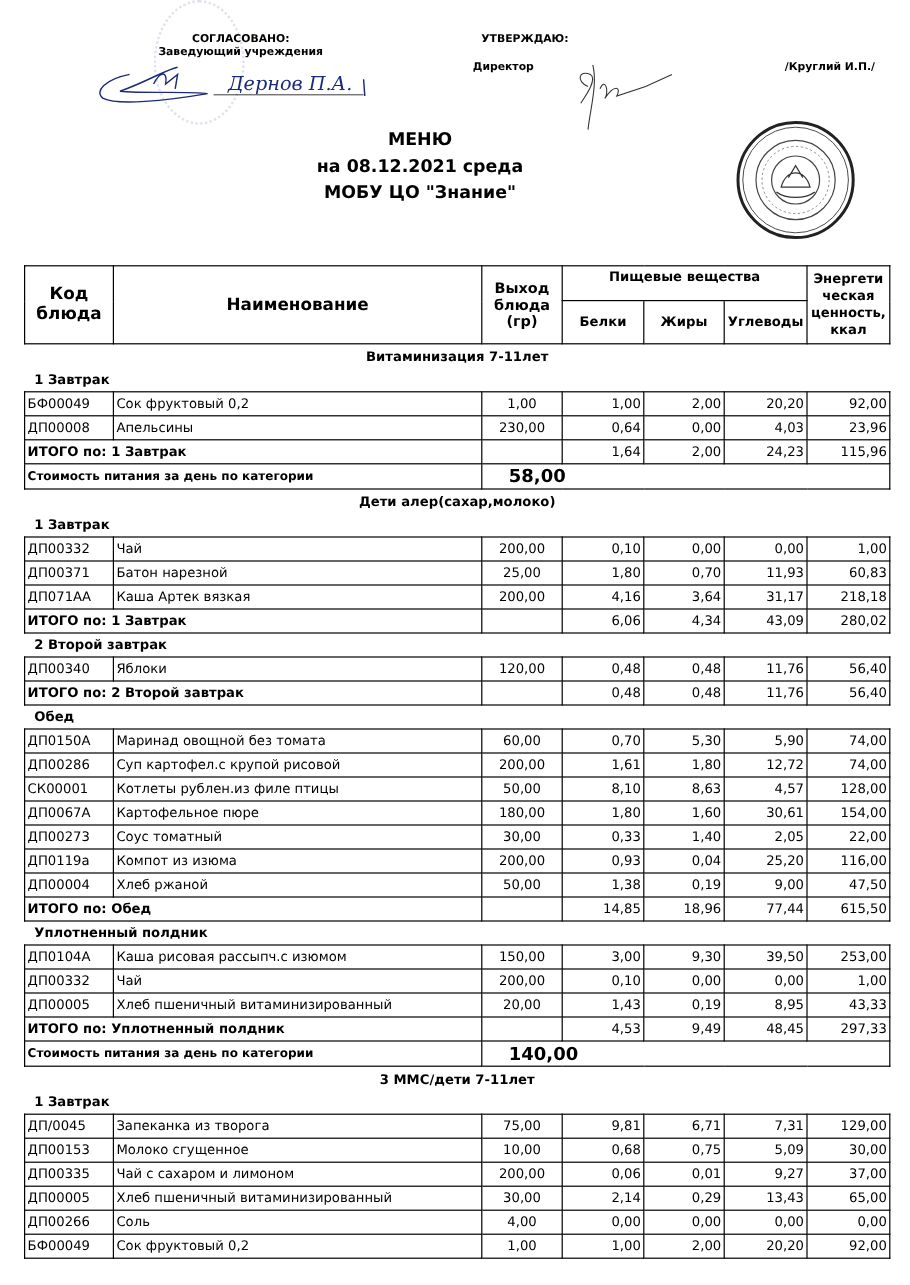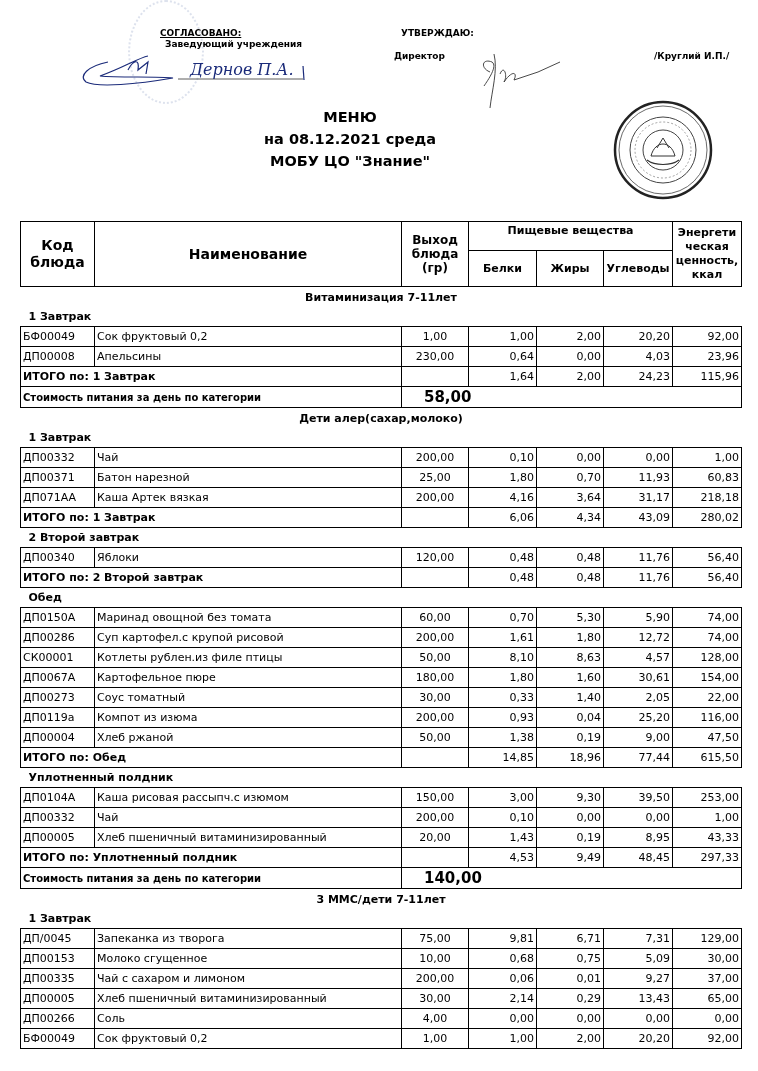--- a/index.html
+++ b/index.html
@@ -30,22 +30,22 @@
   tr.meal td { border: none; font-weight: bold; text-align: left; padding-left: 8px; height: 19px; }
   tr.total td { font-weight: bold; }
   tr.total td.num { font-weight: normal; }
   tr.cost td { font-weight: bold; font-size: 10px; height: 20px; }
   tr.cost td.costval { padding-left: 22px; font-size: 15px; }
 </style>
 </head>
 <body>
 
 <div class="stamp-faint"></div>
-<div class="abs appr" style="left:160px;top:28px;text-decoration:underline;">СОГЛАСОВАНО:</div>
-<div class="abs appr" style="left:132px;top:39px;margin-left:33px;">Заведующий  учреждения</div>
+<div class="abs appr" style="left:160px;top:28px;">СОГЛАСОВАНО:</div>
+<div class="abs appr" style="left:132px;top:39px;">Заведующий  учреждения</div>
 <svg class="abs" style="left:78px;top:48px;" width="240" height="40">
   <path d="M30 14 C10 18, 0 28, 8 34 C20 40, 60 36, 95 30 C80 28, 40 30, 22 28 C45 20, 60 10, 70 8 M50 22 C55 12, 62 10, 60 22 L70 14 L68 26" fill="none" stroke="#1b2b7a" stroke-width="1.2"></path>
   <line x1="100" y1="31" x2="225" y2="31" stroke="#333" stroke-width="0.8"></line>
   <text x="112" y="27" font-family="DejaVu Serif, serif" font-style="italic" font-size="16" fill="#1b2b7a">Дернов П.А.</text>
   <line x1="225" y1="18" x2="226" y2="32" stroke="#1b2b7a" stroke-width="1.2"></line>
 </svg>
 
 <div class="abs appr" style="left:401px;top:28px;">УТВЕРЖДАЮ:</div>
 <div class="abs appr" style="left:394px;top:51px;">Директор</div>
 <svg class="abs" style="left:478px;top:50px;" width="90" height="60">

